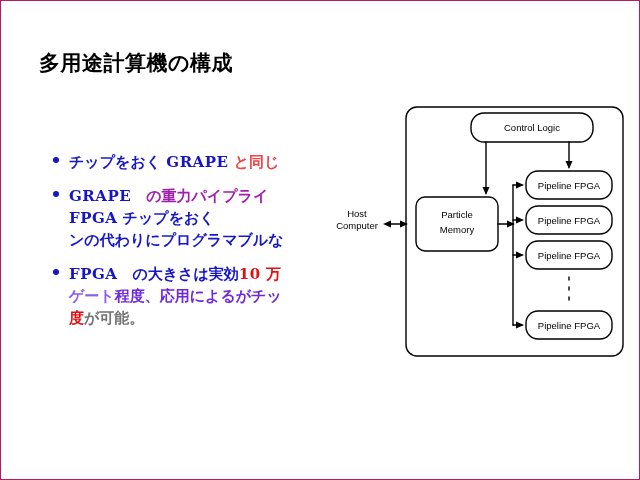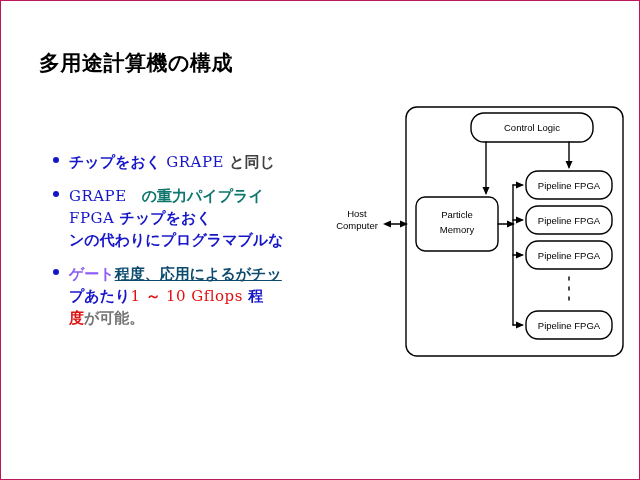--- a/index.html
+++ b/index.html
@@ -64,21 +64,21 @@
     font-size: 15px;
     font-weight: bold;
     line-height: 22px;
     color: #1616c8;
   }
   .bullet-line {
     white-space: nowrap;
   }
   .latin {
     font-family: "DejaVu Serif", serif;
-    font-weight: normal;
+    font-weight: bold;
     letter-spacing: 0.5px;
   }
 
   
   #diagram {
     position: absolute;
     left: 330px;
     top: 96px;
     width: 300px;
     height: 260px;
@@ -99,36 +99,36 @@
 <body>
 
 <div id="slide">
 
   <div id="slide-title">多用途計算機の構成</div>
 
   <div id="bullets">
       <div class="bullet">
         <span class="bullet-marker"></span>
         <div class="bullet-body">
-          <div class="bullet-line"><span style="color: rgb(22, 22, 200);">チップをおく </span><span class="latin" style="color: rgb(22, 22, 200);">GRAPE</span><span style="color: #404040;"> と同じ</span></div>
+          <div class="bullet-line"><span style="color: rgb(22, 22, 200);">チップをおく </span><span class="latin" style="color: rgb(22, 22, 200);">GRAPE</span><span style="color: #ef4444;"> と同じ</span></div>
         </div>
       </div>
       <div class="bullet">
         <span class="bullet-marker"></span>
         <div class="bullet-body">
-          <div class="bullet-line"><span class="latin" style="color: rgb(22, 22, 200);">GRAPE</span><span style="color: #0f766e;">　の重力パイプライ</span></div>
+          <div class="bullet-line"><span class="latin" style="color: rgb(22, 22, 200);">GRAPE</span><span style="color: #a21caf;">　の重力パイプライ</span></div>
           <div class="bullet-line"><span class="latin" style="color: rgb(22, 22, 200);">FPGA</span><span style="color: rgb(22, 22, 200);"> チップをおく</span></div>
           <div class="bullet-line"><span style="color: rgb(22, 22, 200);">ンの代わりにプログラマブルな</span></div>
         </div>
       </div>
       <div class="bullet">
         <span class="bullet-marker"></span>
         <div class="bullet-body">
-          <div class="bullet-line"><span style="color: #8b5cf6;">ゲート</span><span style="color: #0c4a6e; text-decoration: underline;">程度、応用によるがチッ</span></div>
-          <div class="bullet-line"><span style="color: rgb(22, 22, 200);">プあたり</span><span class="latin" style="color: rgb(224, 16, 16);">1</span><span style="color: rgb(224, 16, 16);"> ～ </span><span class="latin" style="color: rgb(224, 16, 16);">10  Gflops</span><span style="color: rgb(22, 22, 200);"> 程</span></div>
+          <div class="bullet-line"><span class="latin" style="color: rgb(22, 22, 200);">FPGA</span><span style="color: rgb(22, 22, 200);">　の大きさは実効</span><span class="latin" style="color: rgb(224, 16, 16);">10</span><span style="color: rgb(224, 16, 16);"> 万</span></div>
+          <div class="bullet-line"><span style="color: #8b5cf6;">ゲート</span><span style="color: #6d28d9;">程度、応用によるがチッ</span></div>
           <div class="bullet-line"><span style="color: rgb(224, 16, 16);">度</span><span style="color: #737373;">が可能。</span></div>
         </div>
       </div>
     </div>
 
   <div id="diagram">
     <svg width="300" height="260" viewBox="0 0 300 260" xmlns="http://www.w3.org/2000/svg">
       <g fill="none" stroke="#000000" stroke-width="1.4" stroke-linejoin="round" stroke-linecap="round">
 
         <rect x="75" y="10" width="217" height="249" rx="11" ry="11" fill="#ffffff"></rect>

